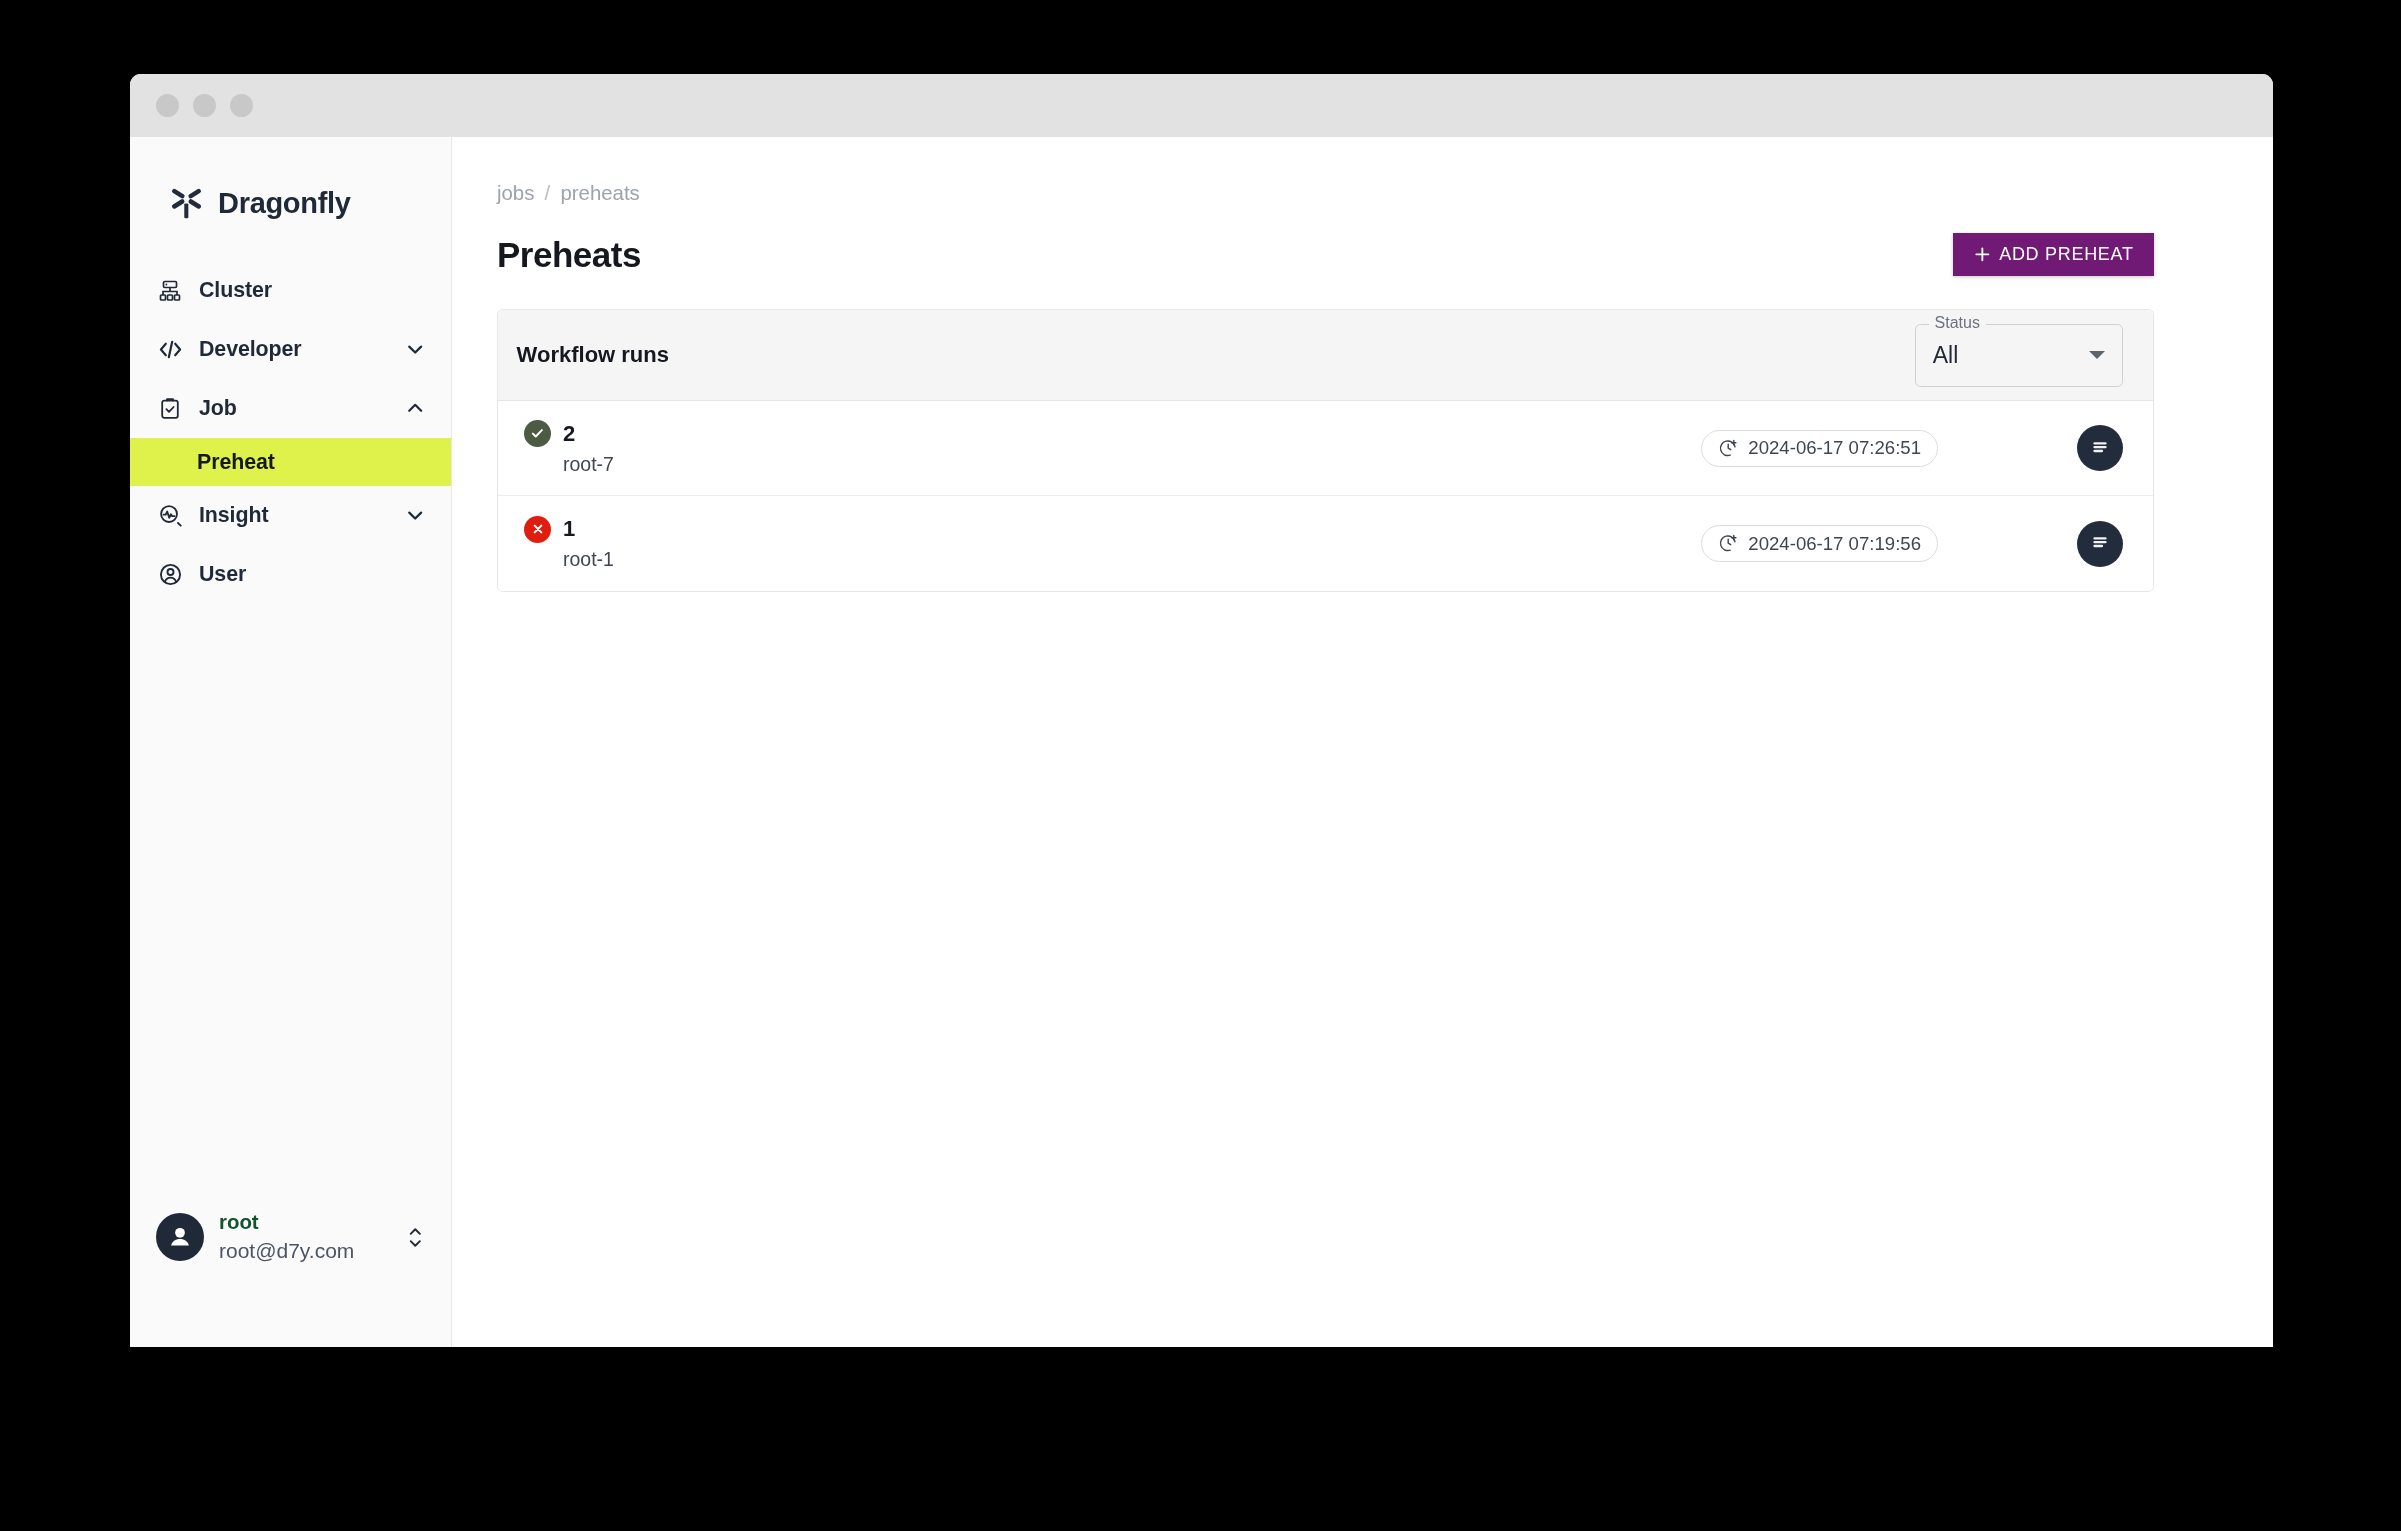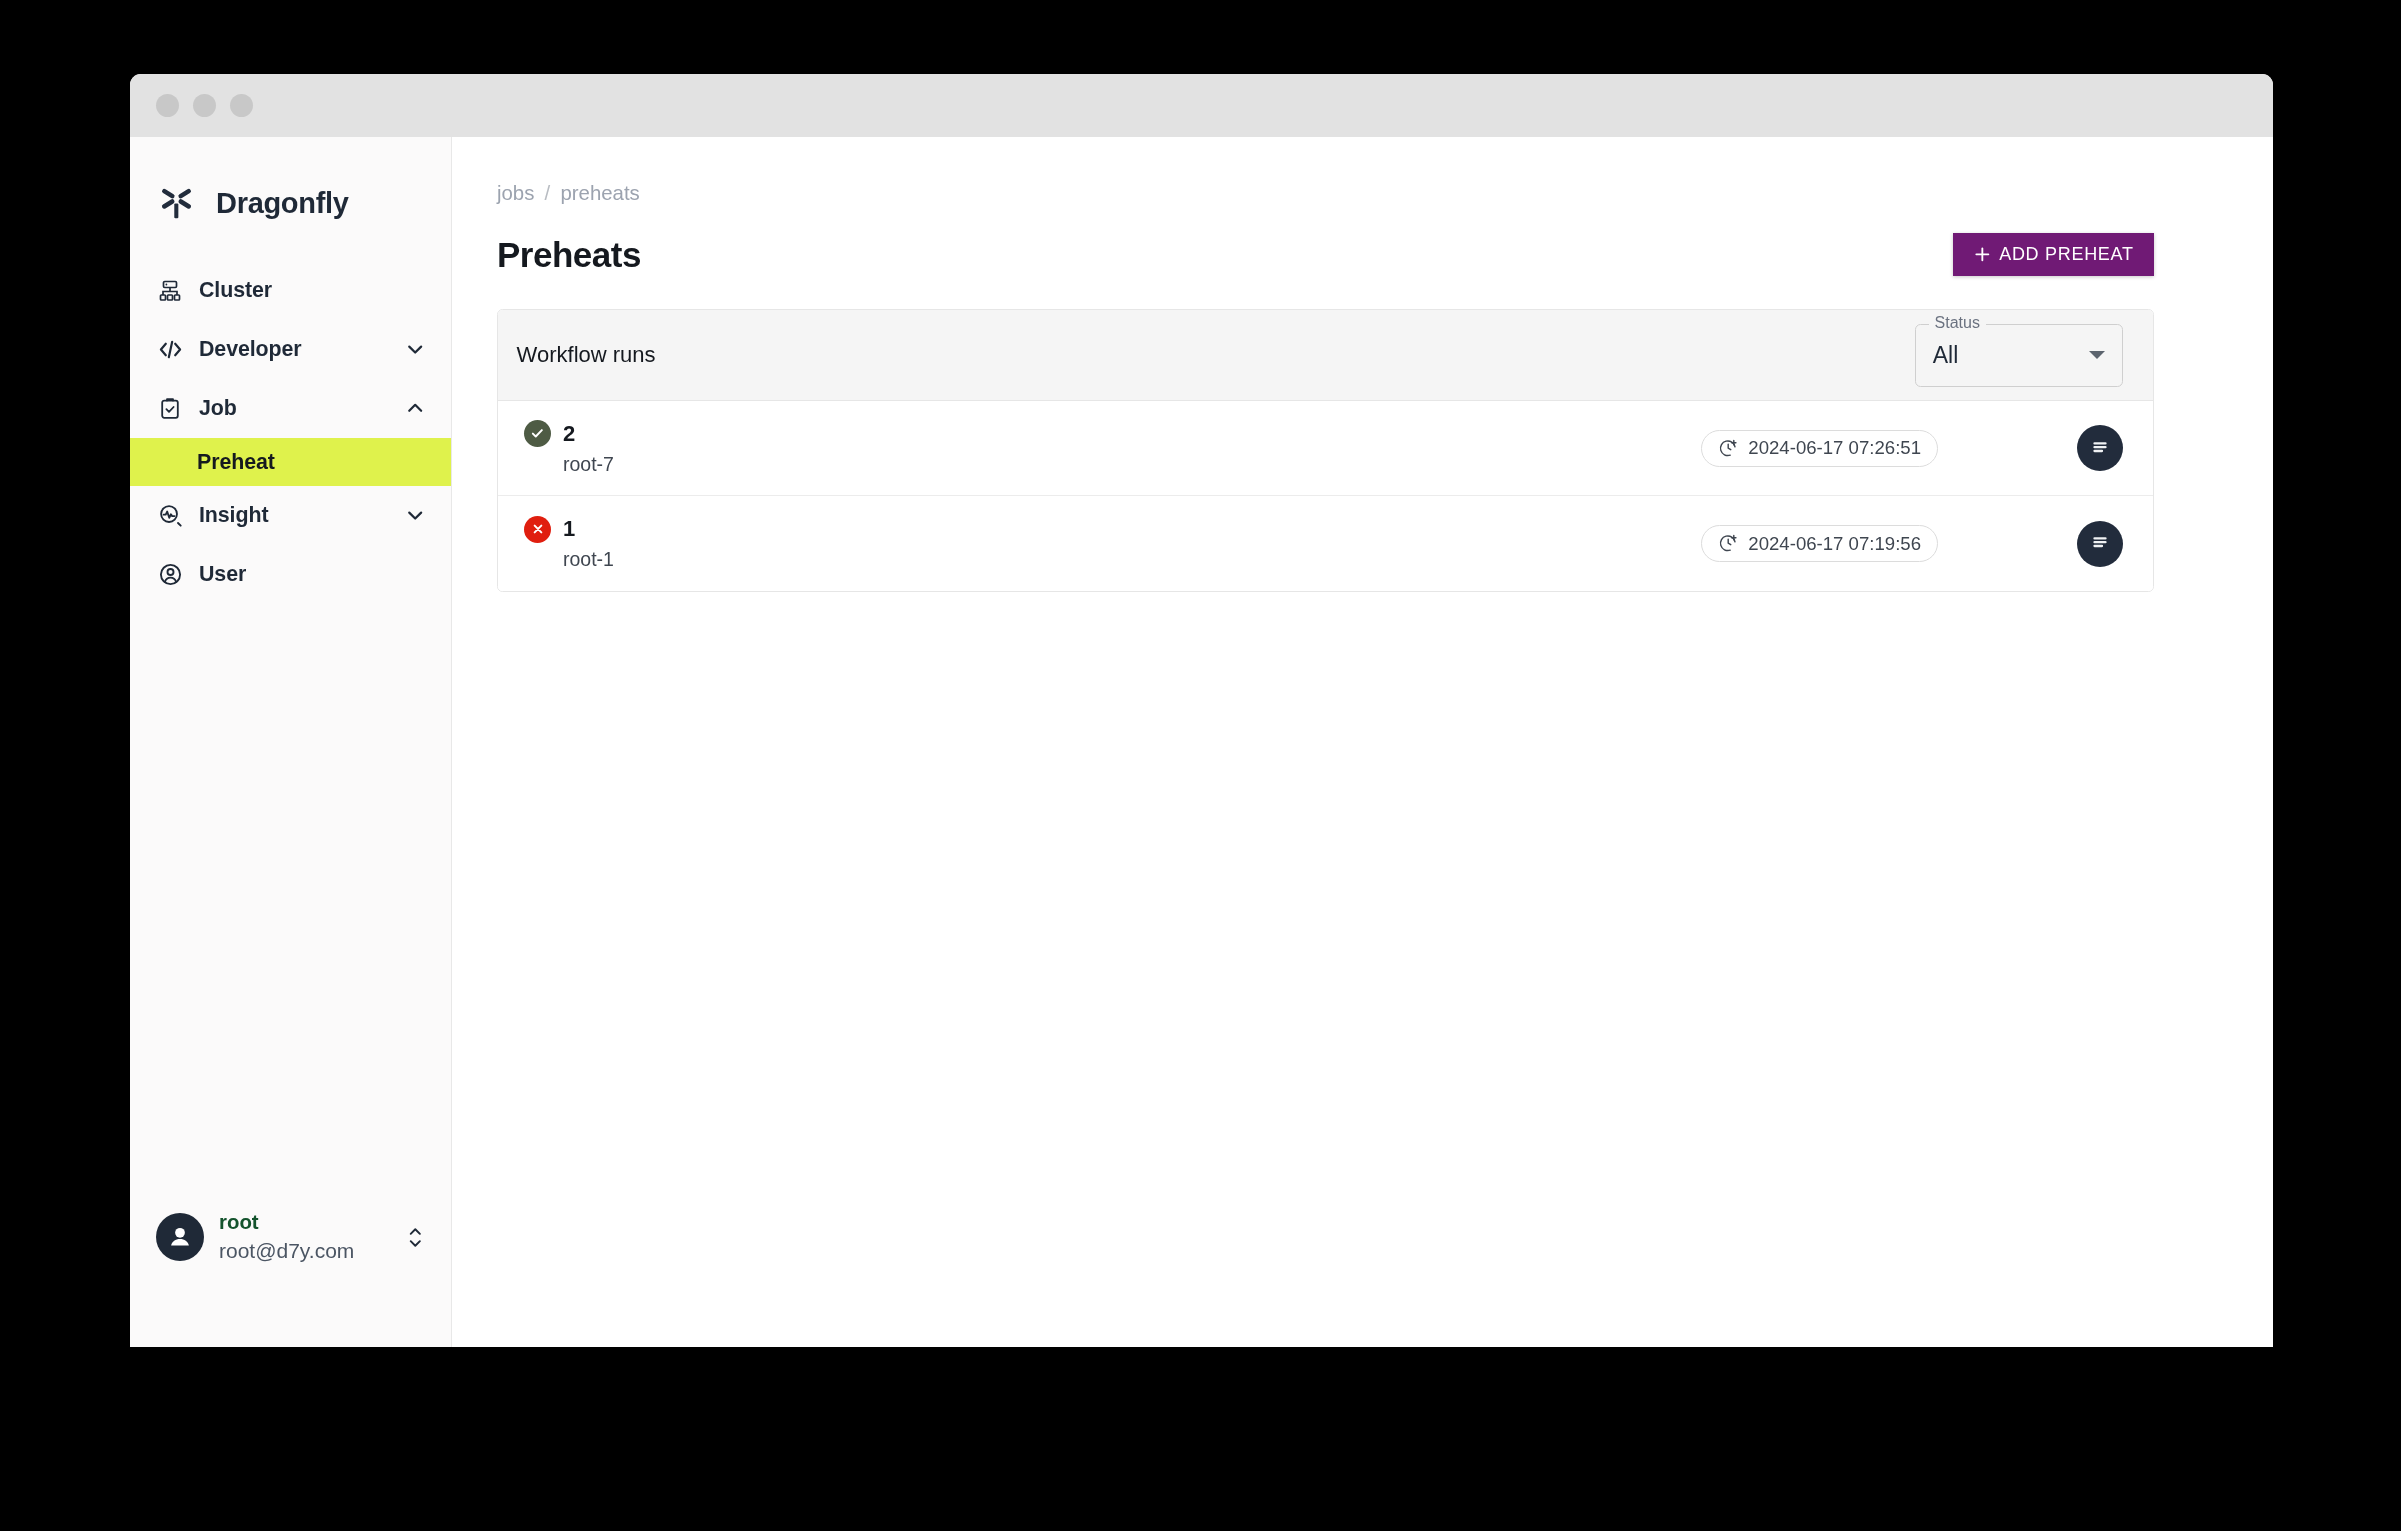--- a/index.html
+++ b/index.html
@@ -43,23 +43,22 @@
     width: 322px;
     flex: 0 0 322px;
     background: #fbfafa;
     border-right: 0.9px solid #e8e8e8;
     display: flex;
     flex-direction: column;
     position: relative;
   }
   .brand {
     display: flex; align-items: center;
-    padding: 48px 0 0 28px;
+    padding: 48px 0 0 38px;
     margin-bottom: 39px;
-    gap: 8px;
   }
   .brand-logo { width: 37px; height: 37px; flex: 0 0 37px; }
   .brand-name {
     font-size: 29px;
     font-weight: 700;
     color: #1f2937;
     margin-left: 13px;
     letter-spacing: -0.3px;
   }
 
@@ -168,21 +167,21 @@
     overflow: hidden;
     background: #ffffff;
   }
   .card-head {
     background: #f5f5f5;
     border-bottom: 0.9px solid #e6e6e6;
     height: 91px;
     display: flex; align-items: center; justify-content: space-between;
     padding: 0 30px 0 18.6px;
   }
-  .card-title { font-size: 22px; font-weight: 400; color: #15191f; }
+  .card-title { font-size: 22px; font-weight: 700; color: #15191f; }
 
   
   .select {
     position: relative;
     width: 208px; height: 63px;
     border: 0.9px solid #cfcfcf;
     border-radius: 5.6px;
     display: flex; align-items: center;
     padding: 0 16.7px;
     cursor: pointer;

